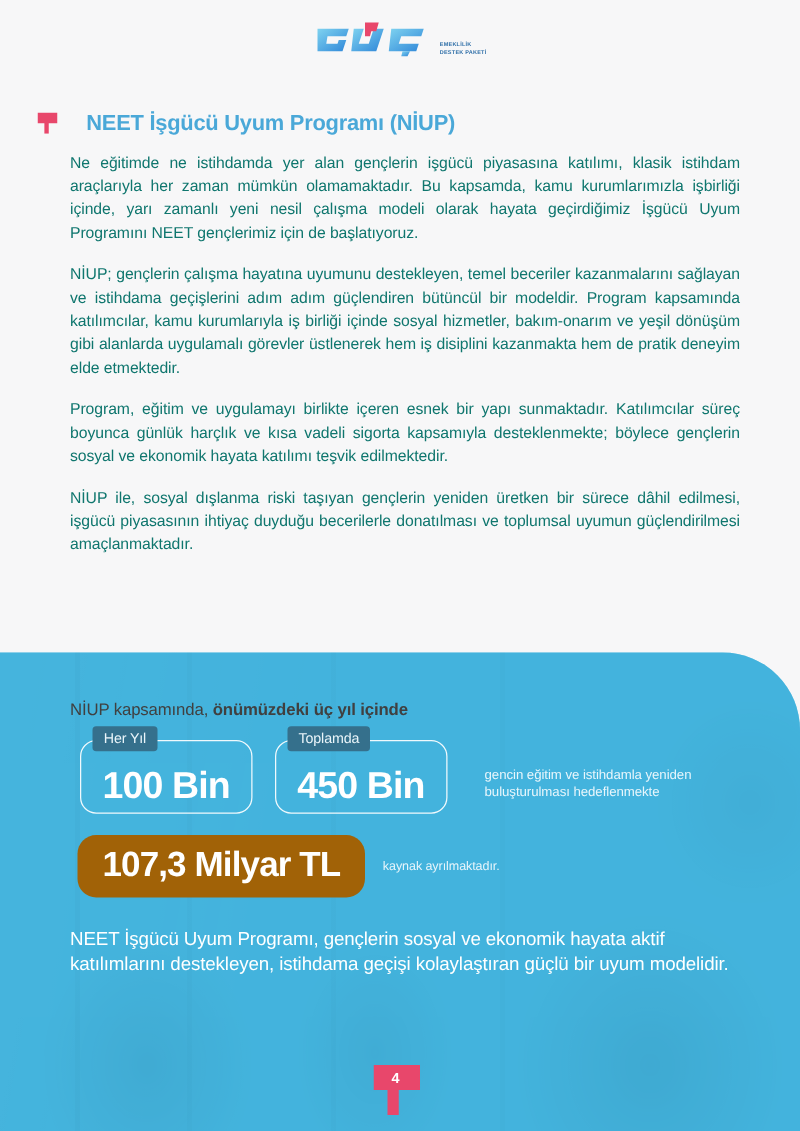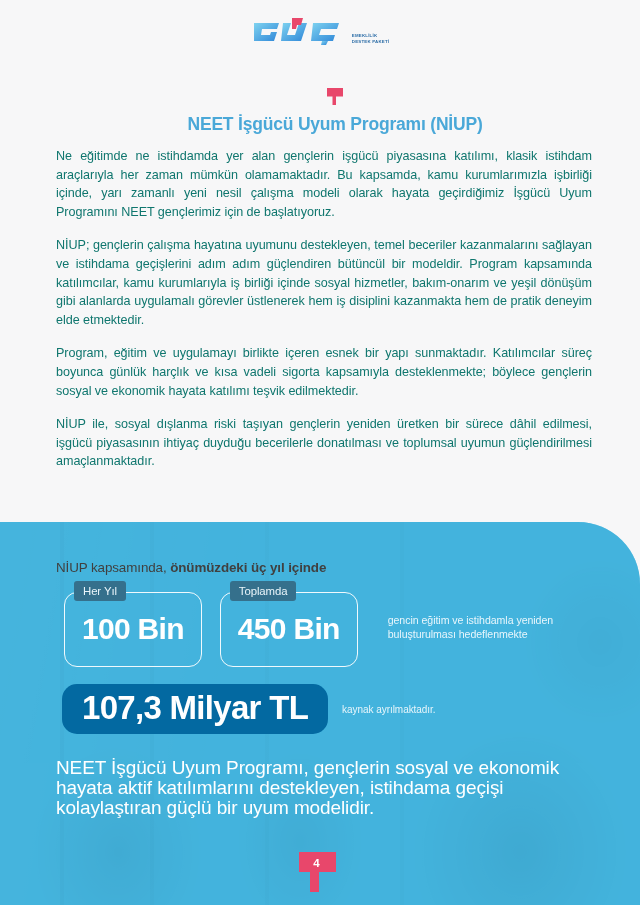--- a/index.html
+++ b/index.html
@@ -21,23 +21,22 @@
     display:flex;flex-direction:column;justify-content:center;
     margin-bottom:2px;
   }
   .logo-sub span{
     font-size:4.4px;line-height:5.4px;letter-spacing:.2px;
     color:#2f6fa8;font-weight:700;white-space:nowrap;
   }
 
   
   .title-row{
-    display:flex;align-items:center;gap:9px;
+    display:flex;align-items:center;gap:23px;
     margin:26px 0 12px 30px;
-    flex-direction:column;
   }
   .flag-bullet{flex:0 0 auto;display:block;}
   .title-text{
     color:#4aa8d8;font-size:17.5px;font-weight:700;letter-spacing:-.2px;
   }
 
   
   .body-wrap{padding:0 48px 0 56px;}
   .para{
     color:#0f766e;
@@ -84,21 +83,21 @@
 
   
   .cards-row{
     display:flex;align-items:flex-start;gap:18px;
     margin:17px 0 0 64px;
   }
   .stat-card{
     position:relative;
     border:1.6px solid rgba(255,255,255,.92);
     border-radius:13px;
-    padding:20px 17px 22px 17px;
+    padding:20px 17px 6px 17px;
     min-width:112px;
     box-sizing:border-box;
   }
   .card-tab{
     position:absolute;top:-12px;left:9px;
     background:#35708c;
     color:#eaf5fa;
     font-size:11.4px;
     padding:4px 9px 4px 9px;
     border-radius:3px;
@@ -110,34 +109,34 @@
     letter-spacing:-.7px;white-space:nowrap;
   }
   .cards-note{
     color:#e8f6fc;font-size:10.6px;line-height:13.6px;
     margin:22px 0 0 12px;max-width:185px;letter-spacing:-.05px;
   }
 
   
   .budget-row{display:flex;align-items:center;margin:17px 0 0 62px;}
   .budget-pill{
-    background:#0369a1;
+    background:#a16207;
     border-radius:15px;
     padding:7px 20px 9px 20px;
-    color:#ffffff;font-size:33px;font-weight:700;letter-spacing:-.7px;
+    color:#ffffff;font-size:28px;font-weight:700;letter-spacing:-.7px;
     white-space:nowrap;line-height:34px;
   }
   .budget-note{
     color:#e6f5fb;font-size:10px;margin-left:14px;letter-spacing:-.05px;
   }
 
   
   .closing{
     margin:24px 48px 0 56px;
-    color:#ffffff;font-size:19px;line-height:20px;
+    color:#ffffff;font-size:15px;line-height:20px;
     text-align:left;letter-spacing:-.1px;
   }
 
   
   .page-flag{
     position:absolute;left:50%;transform:translateX(-50%);
     bottom:12px;z-index:6;
     width:46px;height:42px;
   }
   .page-flag .num{

